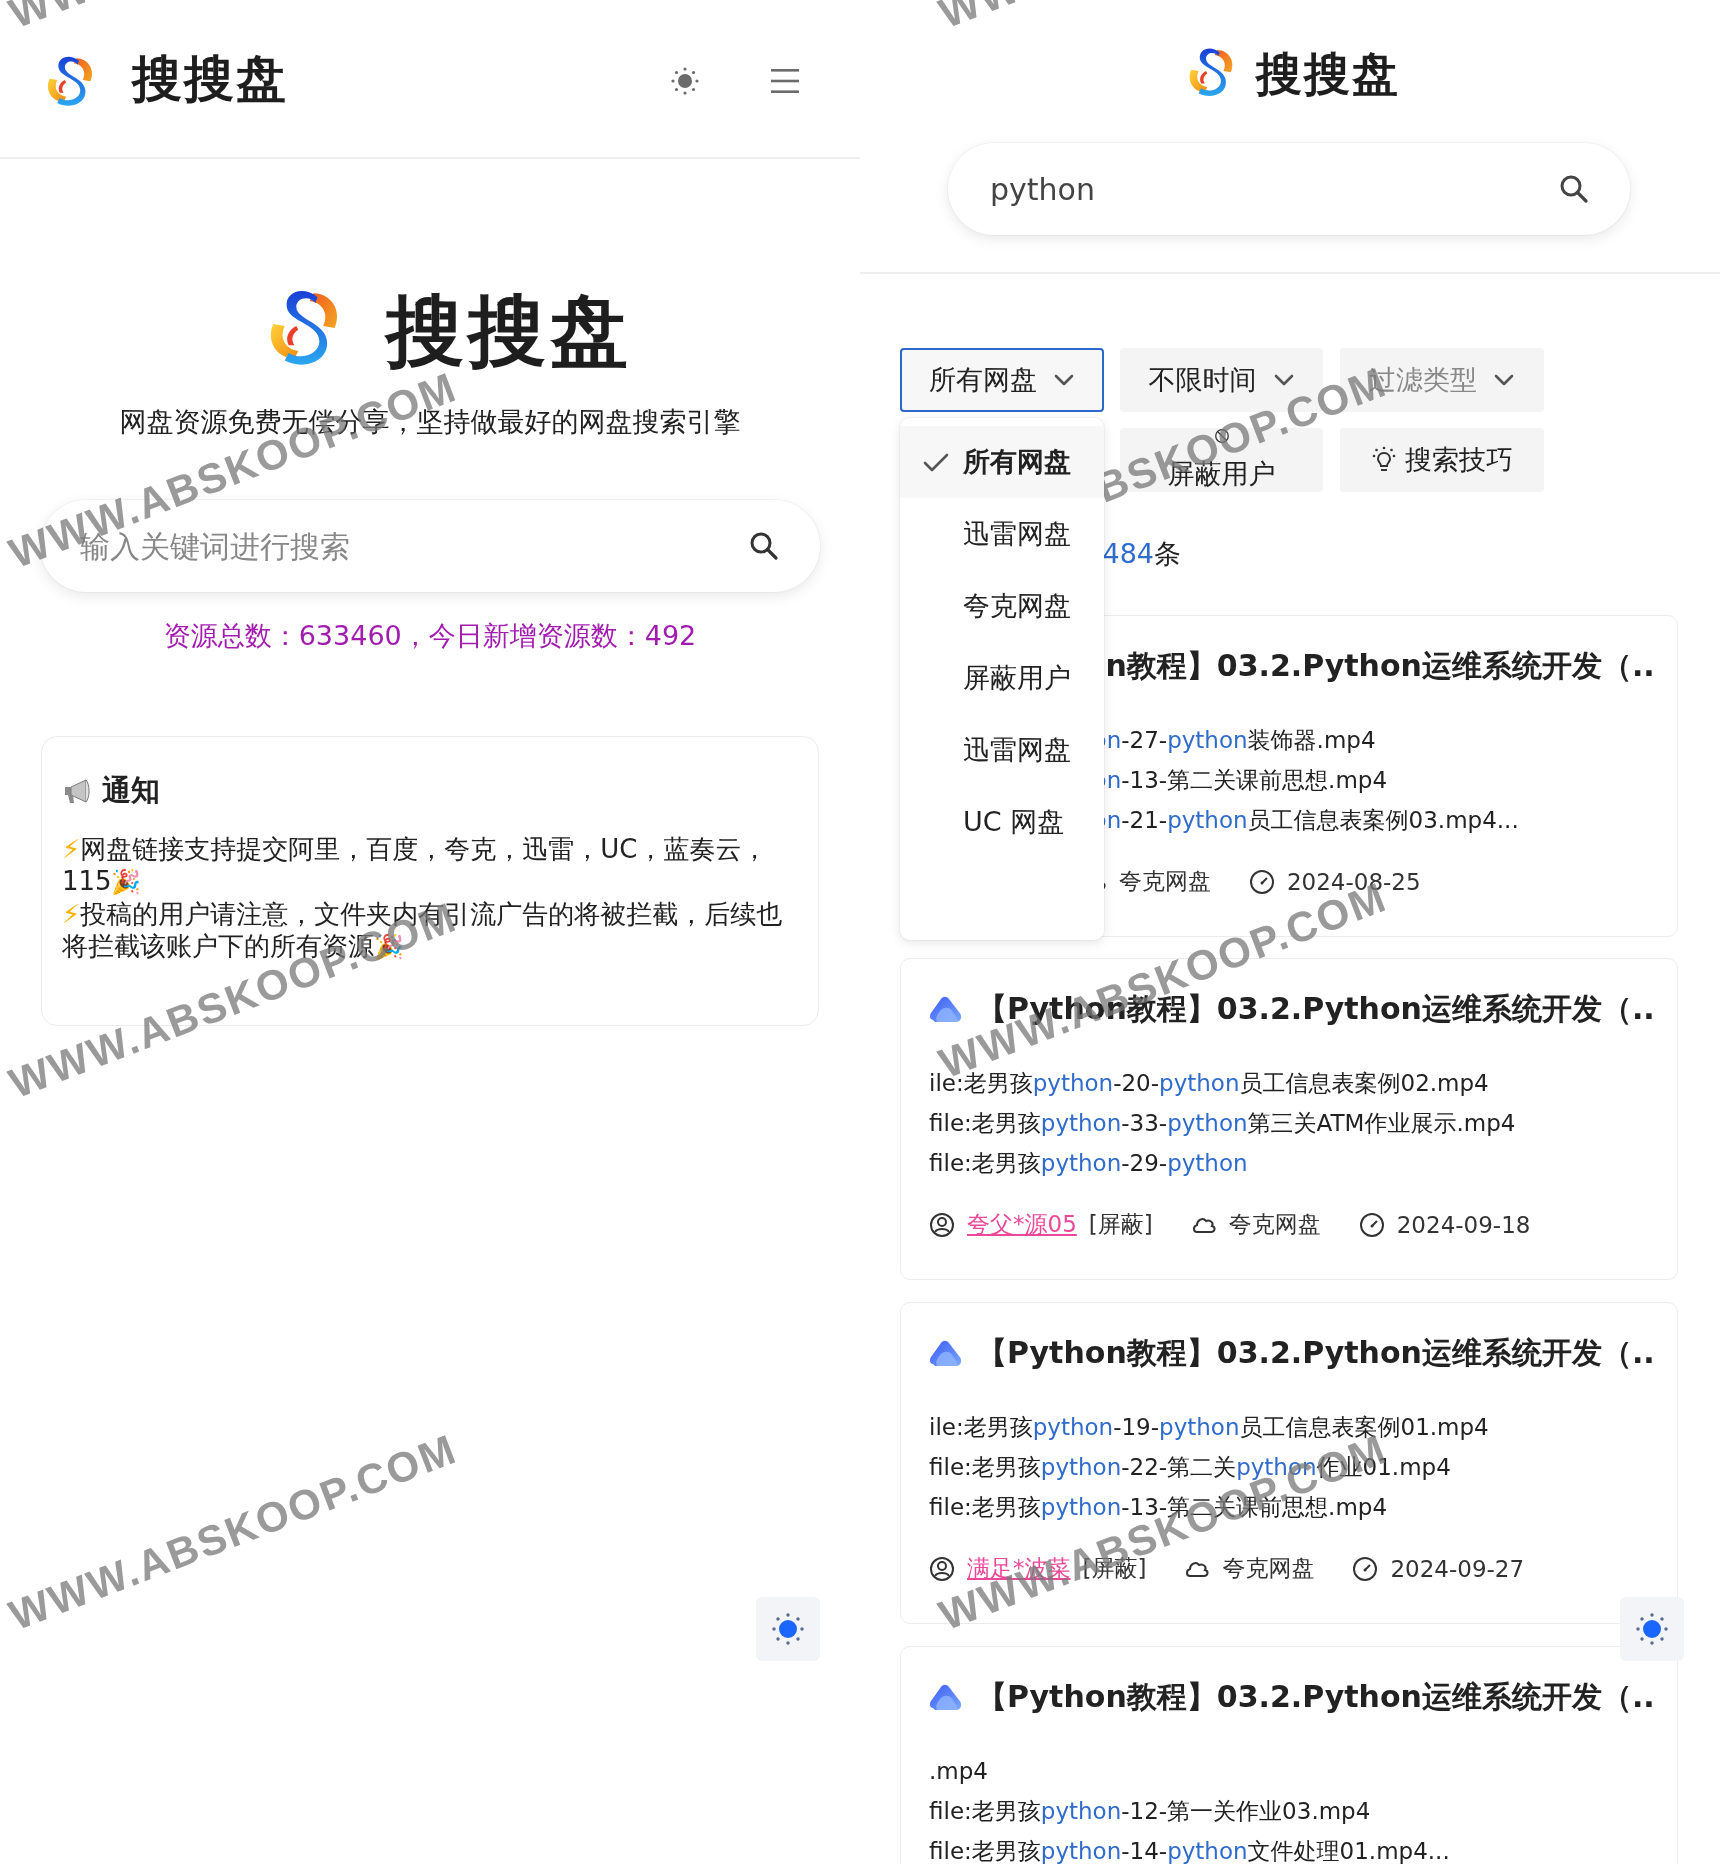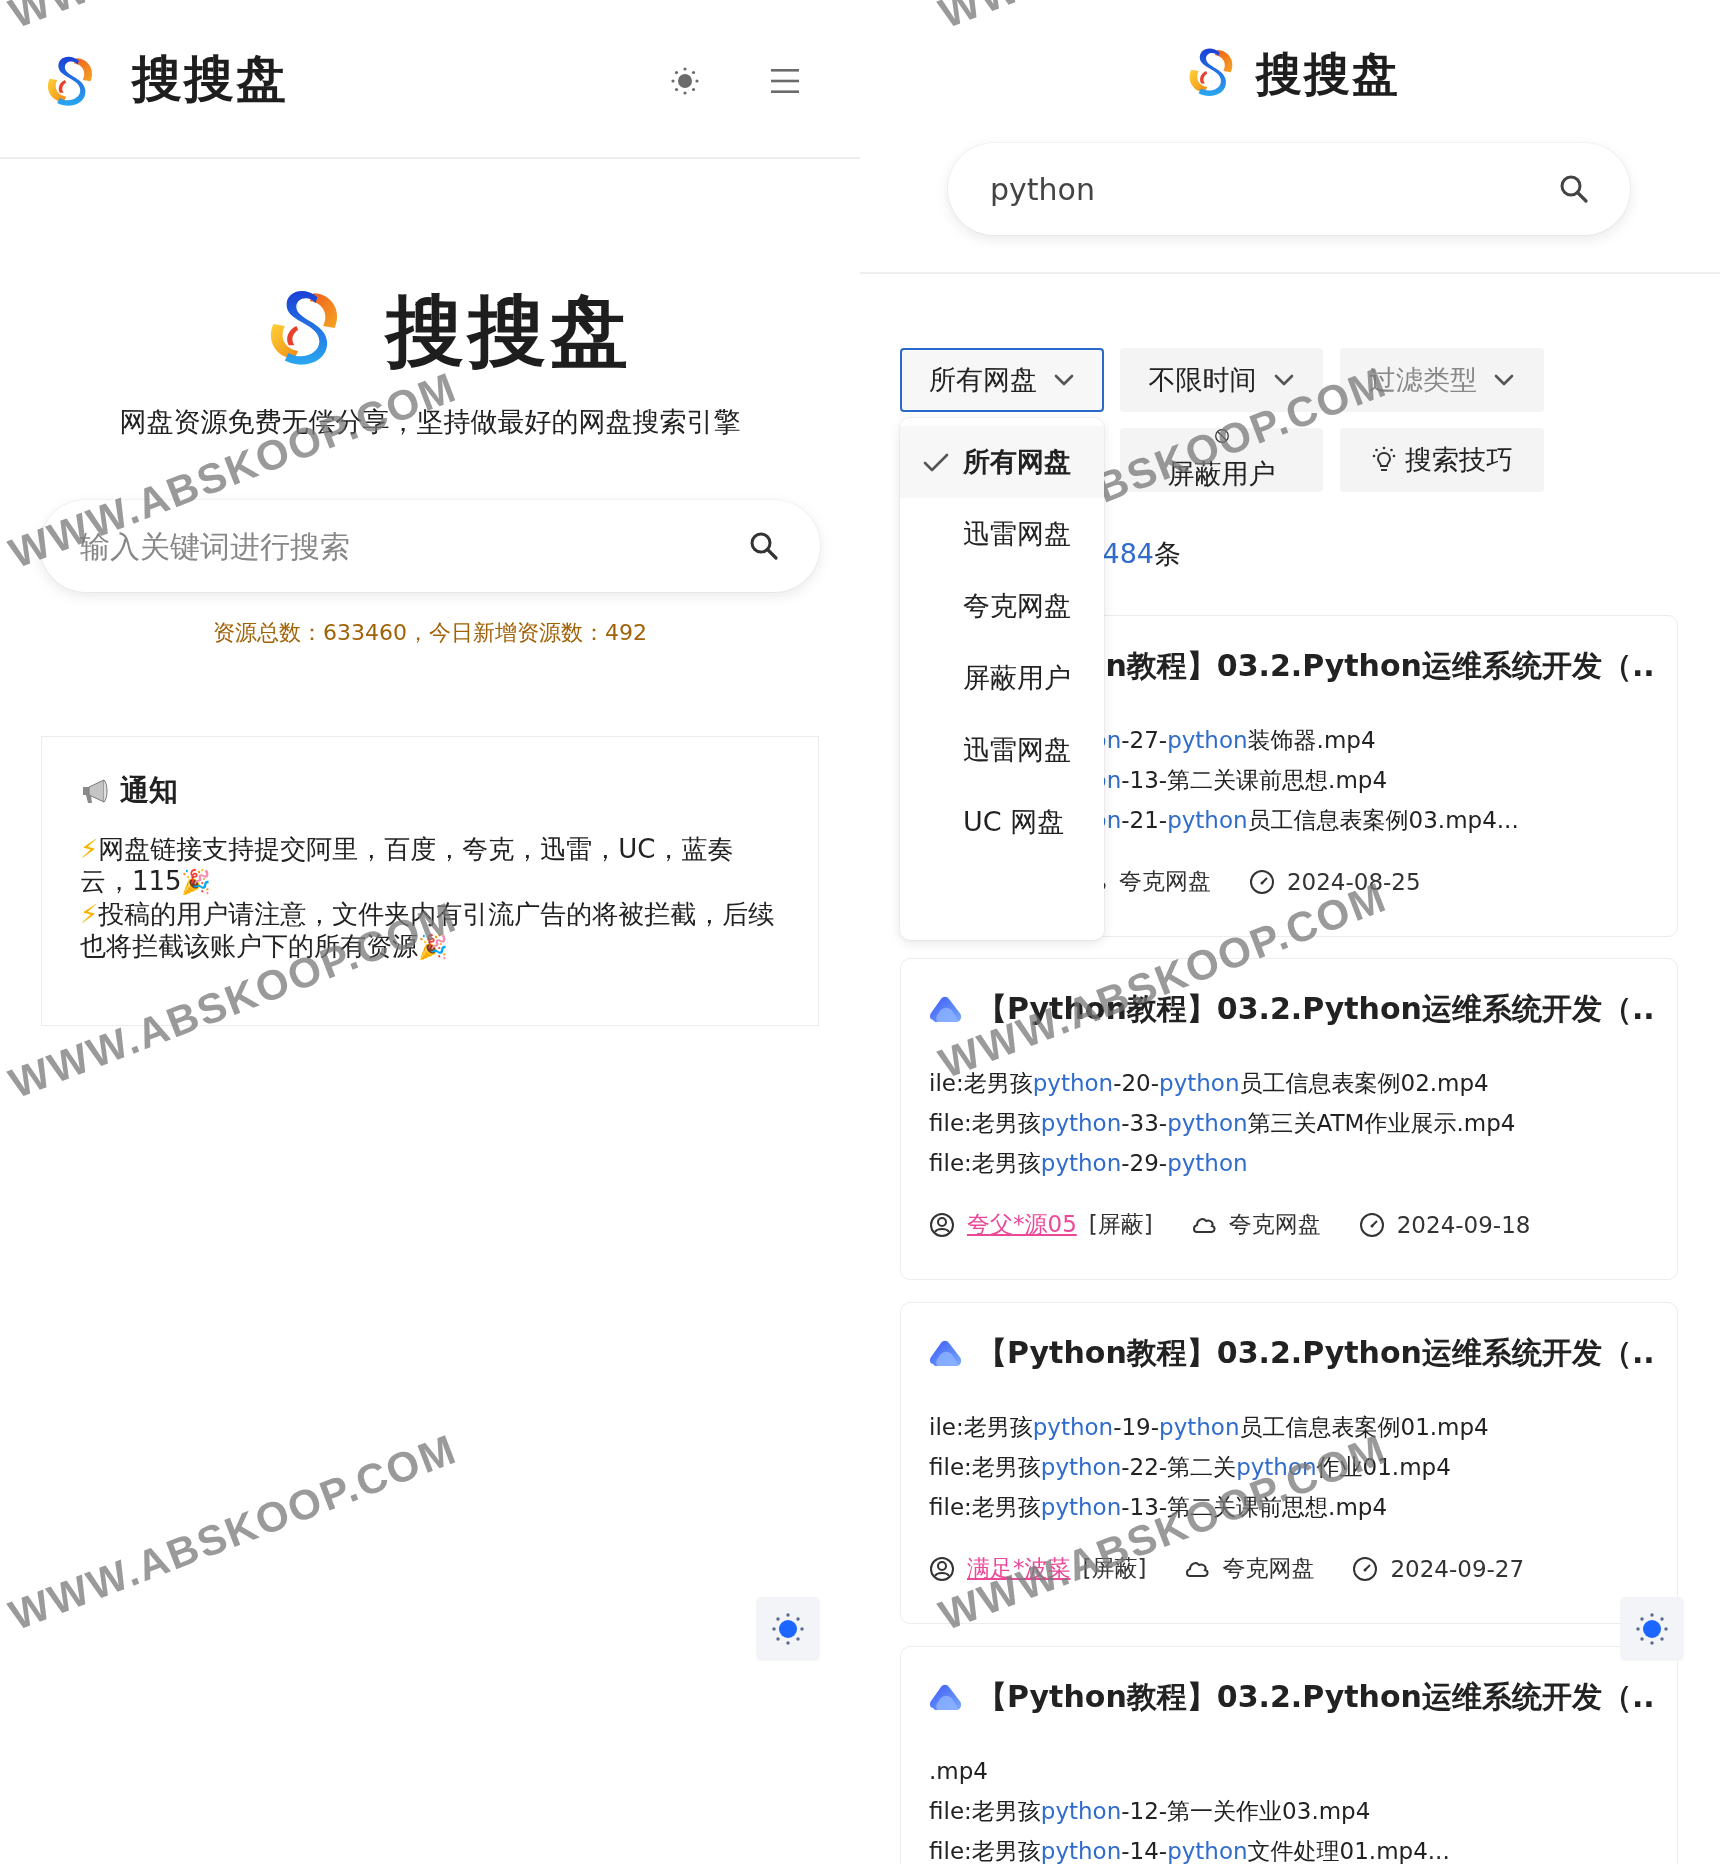--- a/index.html
+++ b/index.html
@@ -24,23 +24,23 @@
 
   .hero-logo { left: 256px; top: 278px; width: 96px; height: 96px; }
   .hero-title { position: absolute; left: 386px; top: 280px; font-size: 78px; font-weight: bold; color: #1e1e1e; letter-spacing: 4px; }
   .tagline { position: absolute; left: 0; width: 860px; top: 404px; text-align: center; font-size: 27px; color: #222; }
 
   .search-box { position: absolute; background: #fff; border-radius: 48px; box-shadow: 0 4px 14px rgba(0,0,0,0.09), 0 0 0 1px rgba(0,0,0,0.03); display: flex; align-items: center; }
   .search-box input { border: none; outline: none; background: transparent; font-family: inherit; flex: 1; color: #333; }
   .search-box input::placeholder { color: #888; }
   .l-search { left: 40px; top: 500px; width: 780px; height: 92px; padding: 0 40px 0 40px; }
   .l-search input { font-size: 30px; }
-  .stats { position: absolute; left: 0; width: 860px; top: 618px; text-align: center; font-size: 22px; color: #a16207; }
-
-  .notice { position: absolute; left: 41px; top: 736px; width: 778px; height: 290px; border: 1.5px solid #ececec; border-radius: 0; background: #fff; padding: 34px 38px; }
+  .stats { position: absolute; left: 0; width: 860px; top: 618px; text-align: center; font-size: 27px; color: #a21caf; }
+
+  .notice { position: absolute; left: 41px; top: 736px; width: 778px; height: 290px; border: 1.5px solid #ececec; border-radius: 16px; background: #fff; padding: 34px 20px; }
   .notice-title { display: flex; align-items: center; font-size: 29px; font-weight: bold; color: #222; margin-bottom: 22px; }
   .notice-title .ic { margin-right: 8px; width: 32px; height: 30px; }
   .notice-line { font-size: 26px; line-height: 32px; color: #222; }
   .emoji { font-size: 24px; }
   .bolt { color: #f6b400; }
 
   .float-btn { position: absolute; width: 64px; height: 64px; background: #f3f4f7; border-radius: 6px; display: flex; align-items: center; justify-content: center; cursor: pointer; }
   .float-left { left: 756px; top: 1597px; }
 
   

